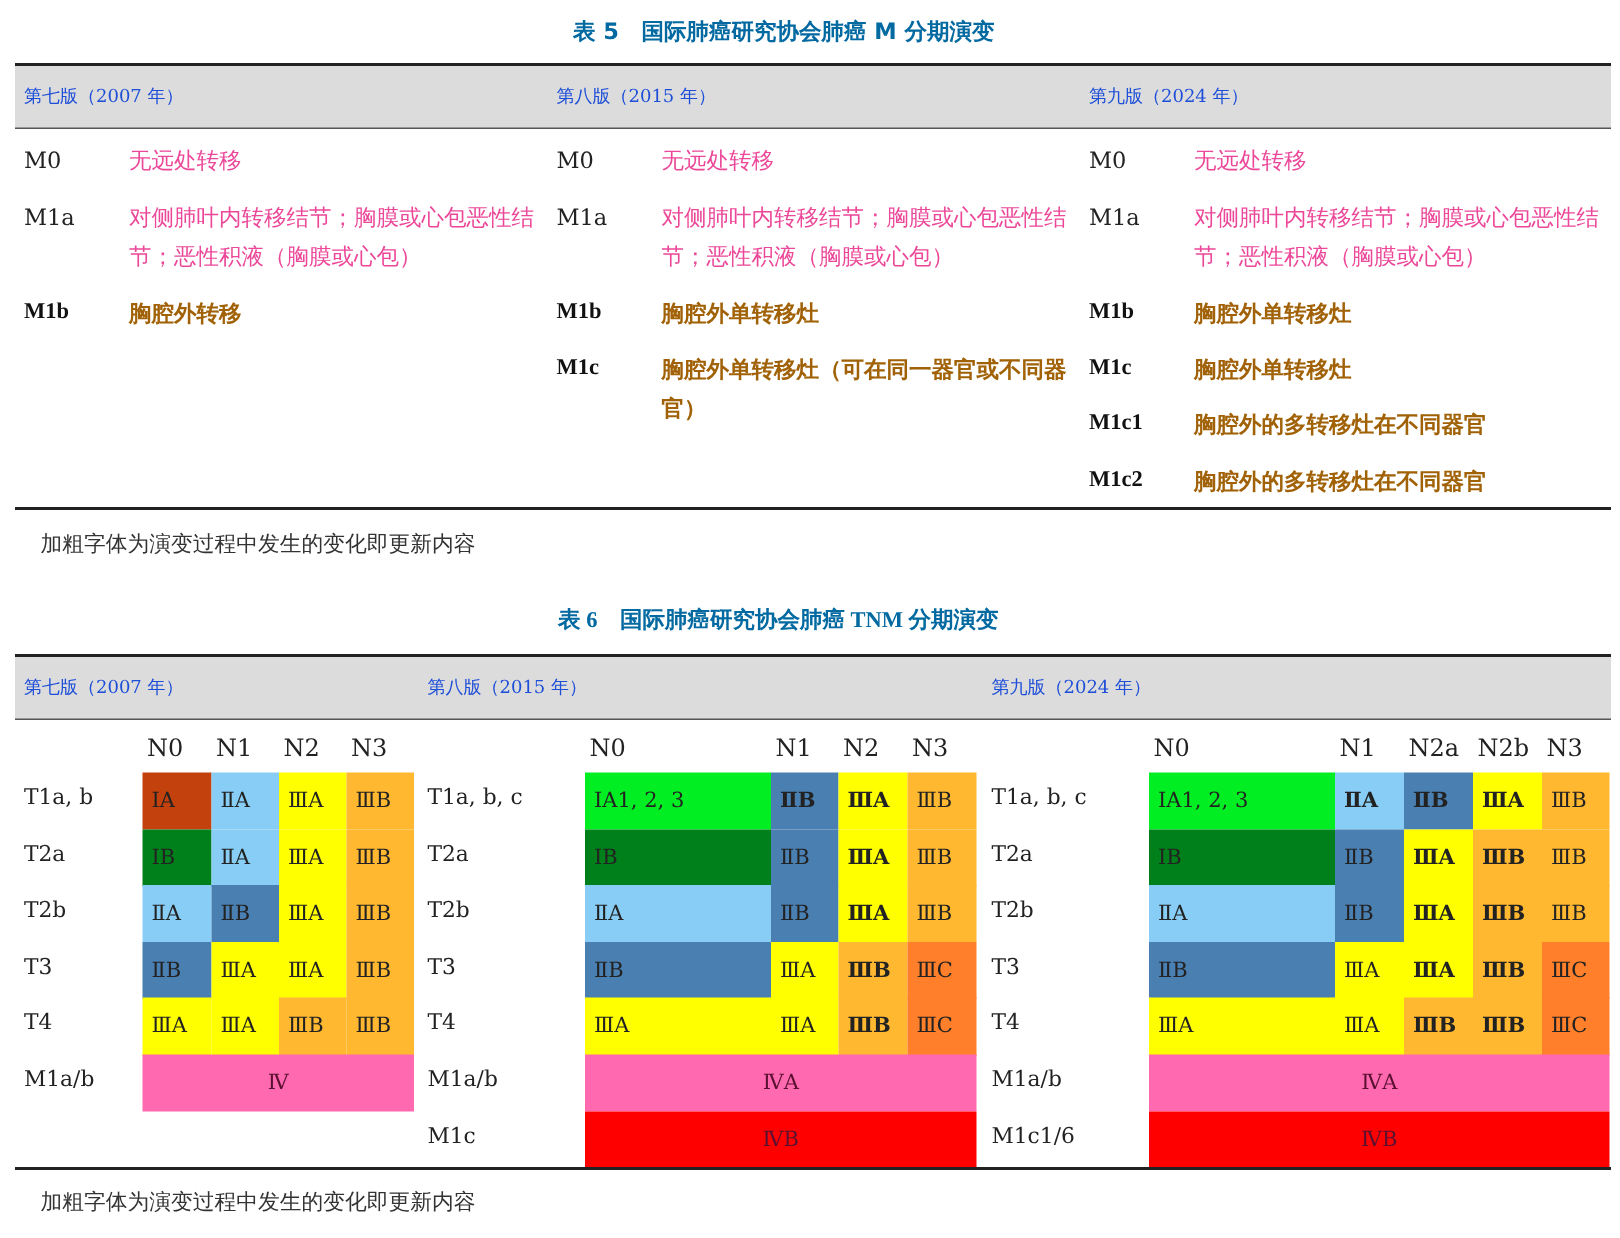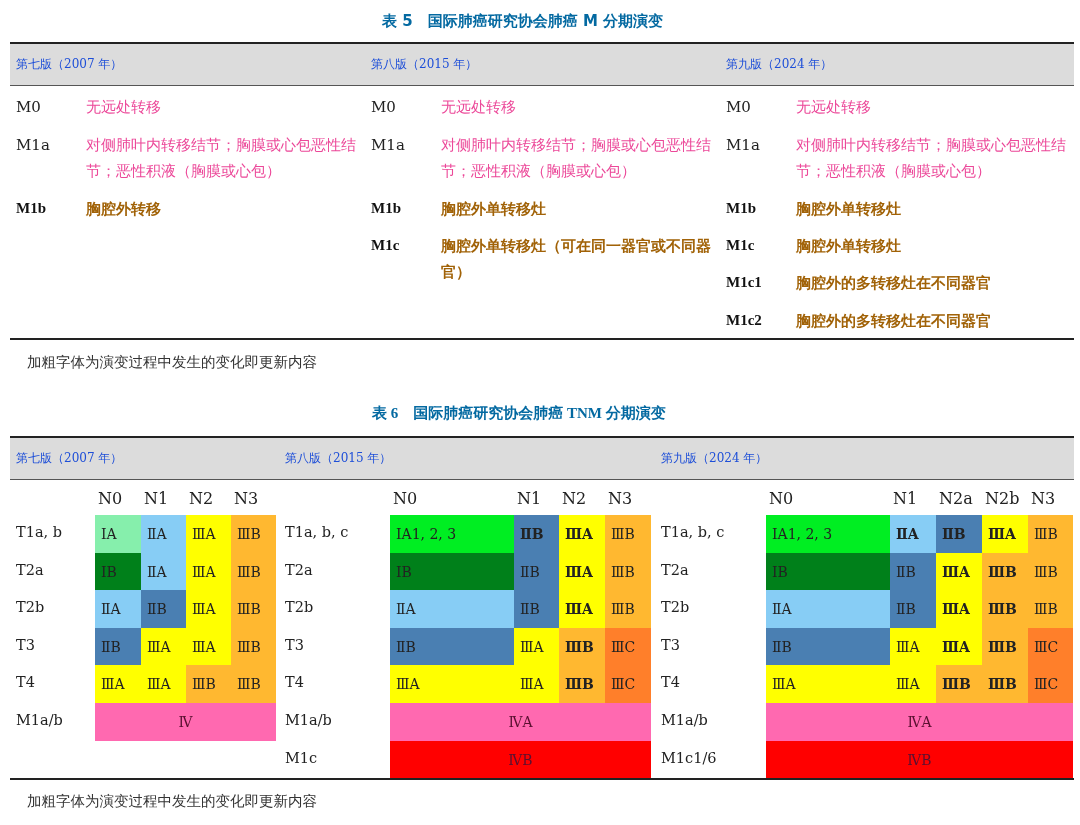--- a/index.html
+++ b/index.html
@@ -75,21 +75,21 @@
     <div class="abs nhdr" style="left: 98px; top: 489px;">N0</div>
     <div class="abs nhdr" style="left: 144px; top: 489px;">N1</div>
     <div class="abs nhdr" style="left: 189px; top: 489px;">N2</div>
     <div class="abs nhdr" style="left: 234px; top: 489px;">N3</div>
     <div class="abs tlabel" style="left: 16px; top: 524px;">T1a, b</div>
     <div class="abs tlabel" style="left: 16px; top: 561.6px;">T2a</div>
     <div class="abs tlabel" style="left: 16px; top: 599.2px;">T2b</div>
     <div class="abs tlabel" style="left: 16px; top: 636.8px;">T3</div>
     <div class="abs tlabel" style="left: 16px; top: 674.4px;">T4</div>
     <div class="abs tlabel" style="left: 16px; top: 712px;">M1a/b</div>
-    <div class="cell" style="left: 95px; width: 46px; top: 515px; height: 38.2px; background: #86efac;">ⅠA</div>
+    <div class="cell" style="left: 95px; width: 46px; top: 515px; height: 38.2px; background: #c2410c;">ⅠA</div>
     <div class="cell" style="left: 141px; width: 45px; top: 515px; height: 38.2px; background: rgb(135, 205, 245);">ⅡA</div>
     <div class="cell" style="left: 186px; width: 45px; top: 515px; height: 38.2px; background: rgb(255, 255, 0);">ⅢA</div>
     <div class="cell" style="left: 231px; width: 45px; top: 515px; height: 38.2px; background: rgb(255, 184, 48);">ⅢB</div>
     <div class="cell" style="left: 95px; width: 46px; top: 552.6px; height: 38.2px; background: rgb(0, 128, 26);">ⅠB</div>
     <div class="cell" style="left: 141px; width: 45px; top: 552.6px; height: 38.2px; background: rgb(135, 205, 245);">ⅡA</div>
     <div class="cell" style="left: 186px; width: 45px; top: 552.6px; height: 38.2px; background: rgb(255, 255, 0);">ⅢA</div>
     <div class="cell" style="left: 231px; width: 45px; top: 552.6px; height: 38.2px; background: rgb(255, 184, 48);">ⅢB</div>
     <div class="cell" style="left: 95px; width: 46px; top: 590.2px; height: 38.2px; background: rgb(135, 205, 245);">ⅡA</div>
     <div class="cell" style="left: 141px; width: 45px; top: 590.2px; height: 38.2px; background: rgb(74, 127, 178);">ⅡB</div>
     <div class="cell" style="left: 186px; width: 45px; top: 590.2px; height: 38.2px; background: rgb(255, 255, 0);">ⅢA</div>

